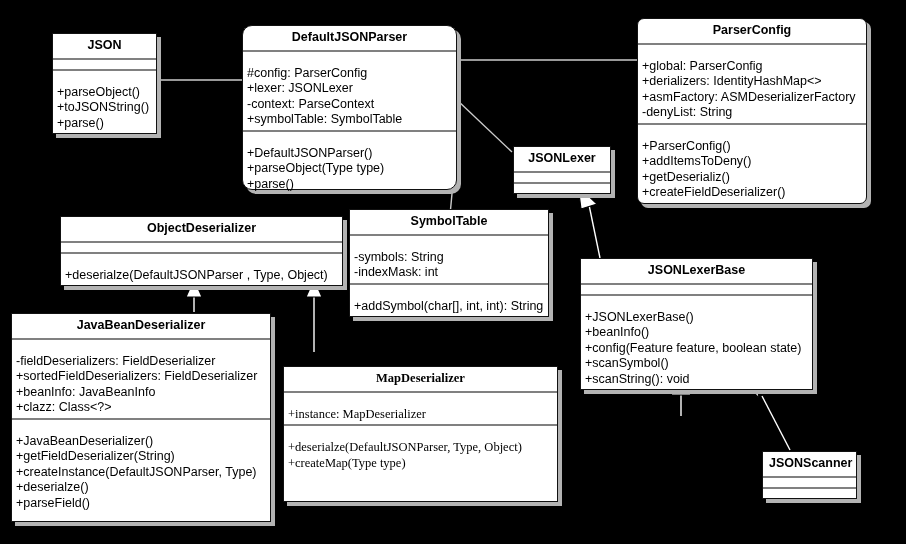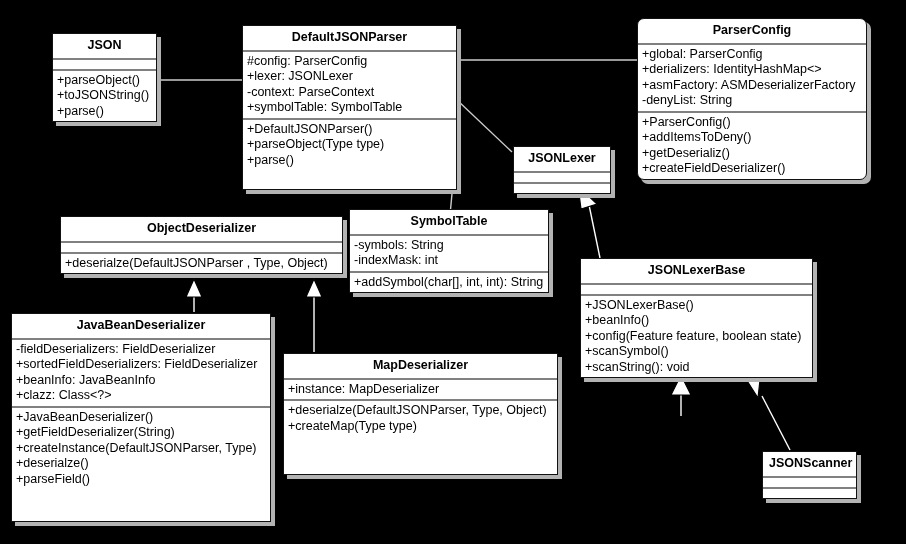--- a/index.html
+++ b/index.html
@@ -29,21 +29,21 @@
   }
   .uml-title {
     text-align: center;
     font-weight: bold;
     font-size: 12.5px;
     padding: 4px 6px 4px 6px;
     border-bottom: 2px solid #808080;
     white-space: nowrap;
   }
   .uml-compartment {
-    padding: 2px 4px 2px 4px;
+    padding: 14px 4px 2px 4px;
     border-bottom: 2px solid #808080;
   }
   .uml-compartment:last-child {
     border-bottom: none;
   }
   .uml-compartment.empty {
     min-height: 9px;
     padding: 0;
   }
   .uml-compartment.grow {
@@ -122,21 +122,21 @@
   <div class="uml-class" style="left:52px; top:33px; width:105px;">
     <div class="uml-title">JSON</div>
     <div class="uml-compartment empty"></div>
     <div class="uml-compartment grow">
       <div class="uml-line">+parseObject()</div>
       <div class="uml-line">+toJSONString()</div>
       <div class="uml-line">+parse()</div>
     </div>
   </div>
 
-  <div class="uml-class" style="left:242px; top:25px; width:215px; height:165px;">
+  <div class="uml-class" style="left:242px; top:25px; width:215px; height:165px;border-radius:10px;">
     <div class="uml-title">DefaultJSONParser</div>
     <div class="uml-compartment">
       <div class="uml-line">#config: ParserConfig</div>
       <div class="uml-line">+lexer: JSONLexer</div>
       <div class="uml-line">-context: ParseContext</div>
       <div class="uml-line">+symbolTable: SymbolTable</div>
     </div>
     <div class="uml-compartment grow">
       <div class="uml-line">+DefaultJSONParser()</div>
       <div class="uml-line">+parseObject(Type type)</div>
@@ -207,21 +207,21 @@
     </div>
     <div class="uml-compartment grow">
       <div class="uml-line">+JavaBeanDeserializer()</div>
       <div class="uml-line">+getFieldDeserializer(String)</div>
       <div class="uml-line">+createInstance(DefaultJSONParser, Type)</div>
       <div class="uml-line">+deserialze()</div>
       <div class="uml-line">+parseField()</div>
     </div>
   </div>
 
-  <div class="uml-class" style="left:283px; top:353px; width:275px; height:122px;">
+  <div class="uml-class" style="left:283px; top:366px; width:275px; height:136px;font-family:Liberation Serif, serif;">
     <div class="uml-title">MapDeserializer</div>
     <div class="uml-compartment">
       <div class="uml-line">+instance: MapDeserializer</div>
     </div>
     <div class="uml-compartment grow">
       <div class="uml-line">+deserialze(DefaultJSONParser, Type, Object)</div>
       <div class="uml-line">+createMap(Type type)</div>
     </div>
   </div>
 

